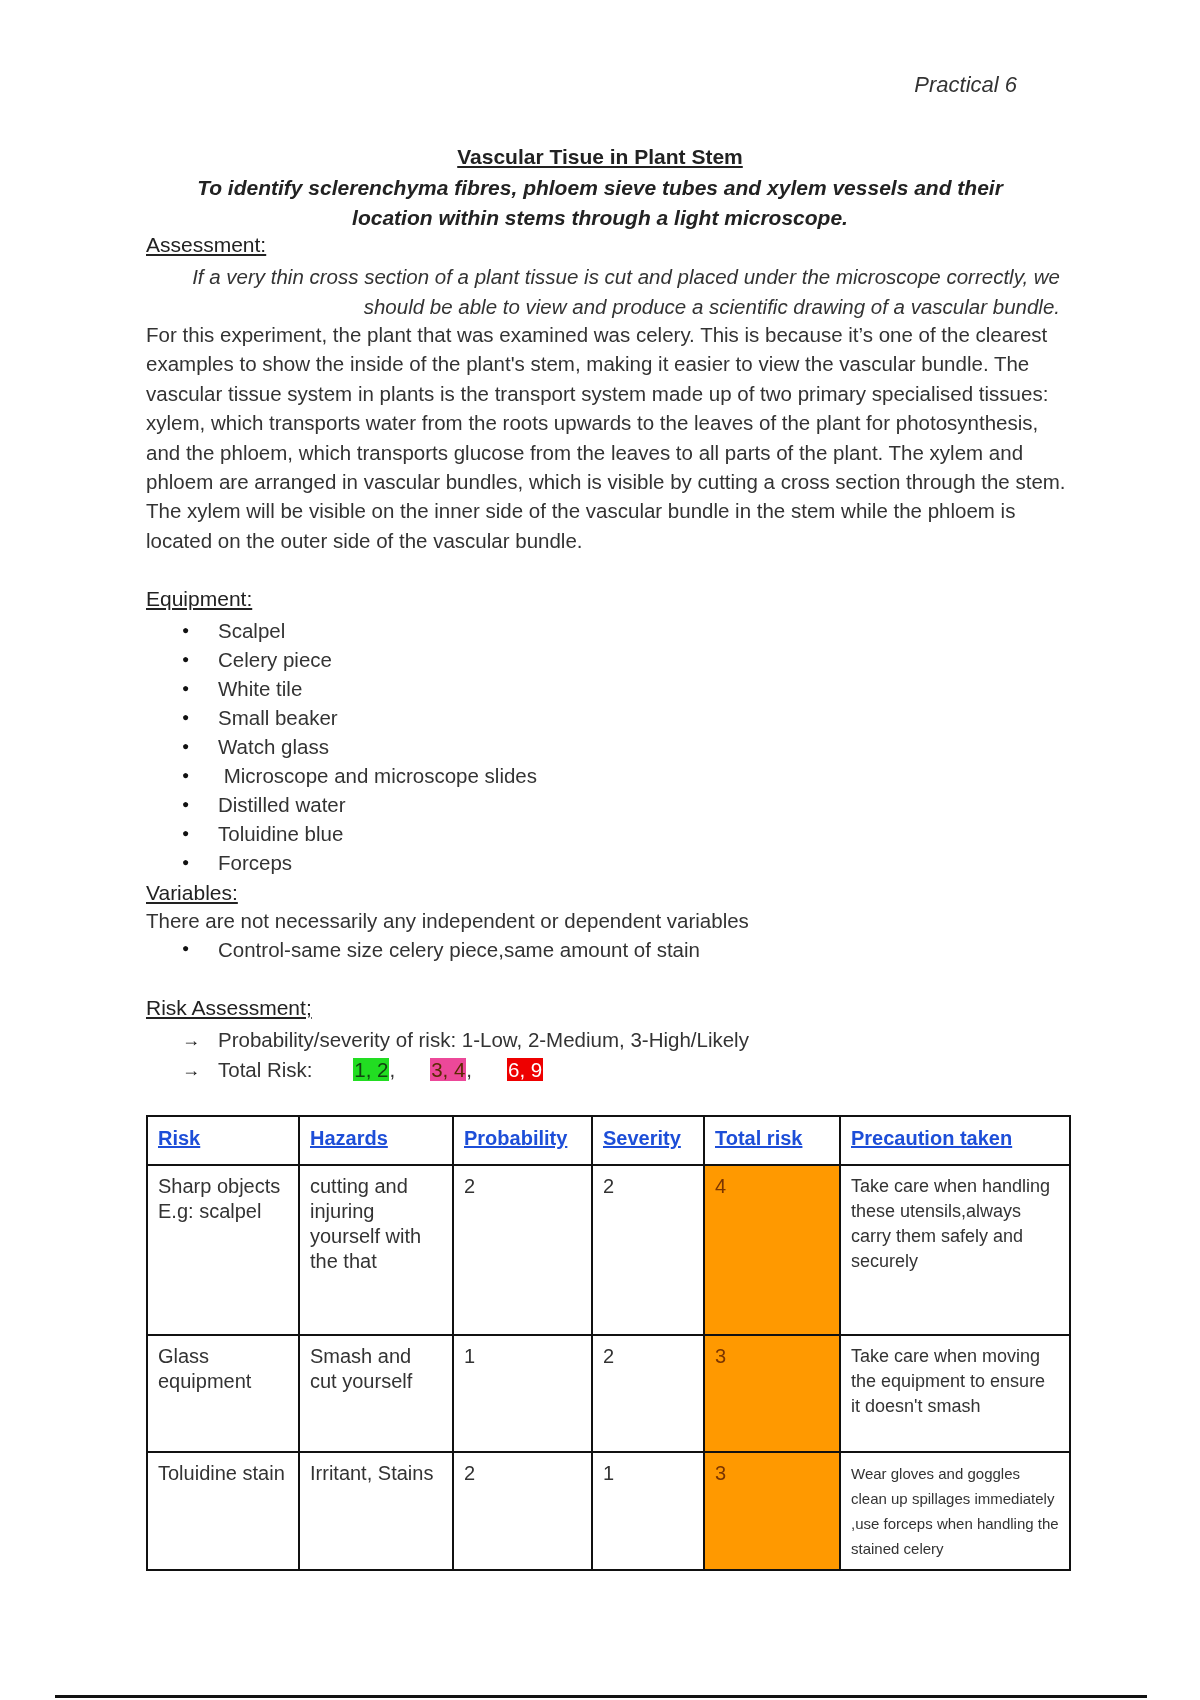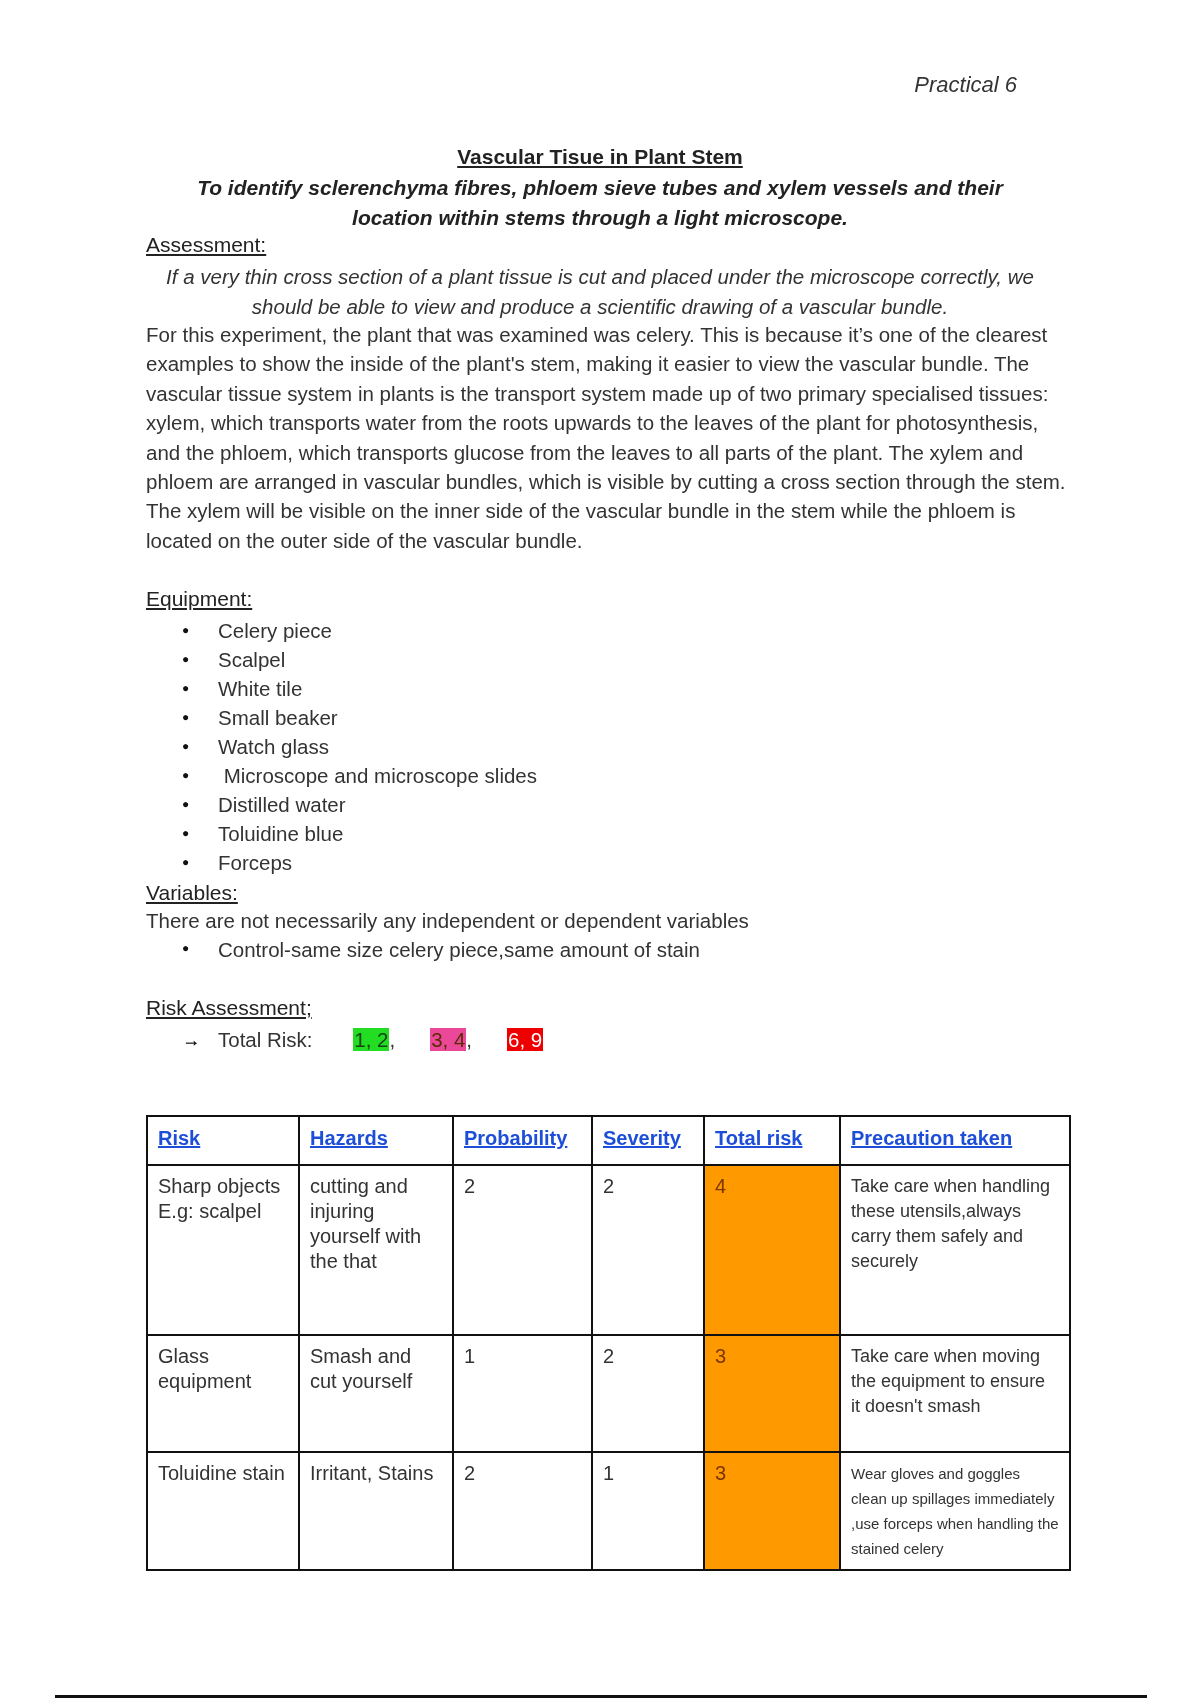--- a/index.html
+++ b/index.html
@@ -6,21 +6,21 @@
   body {
     width: 1200px; height: 1700px; position: relative; background: #ffffff;
     font-family: "Liberation Sans", sans-serif; color: #222222; overflow: hidden;
   }
   .abs { position: absolute; }
   .practical { right: 183px; top: 72px; font-size: 22px; font-style: italic; color: #333; }
   .title { left: 0; width: 1200px; text-align: center; top: 145px; font-size: 21px; font-weight: bold; }
   .title span { text-decoration: underline; }
   .aim { left: 160px; width: 880px; text-align: center; top: 173px; font-size: 21px; font-weight: bold; font-style: italic; line-height: 30px; }
   .heading { font-size: 21px; text-decoration: underline; color: #222; }
-  .hyp-text { left: 140px; width: 920px; text-align: center; top: 262px; font-size: 20.5px; font-style: italic; line-height: 30px; color: #333; }
+  .hyp-text { left: 140px; width: 920px; text-align: right; top: 262px; font-size: 20.5px; font-style: italic; line-height: 30px; color: #333; }
   .para { left: 146px; width: 920px; top: 320px; font-size: 20.5px; line-height: 29.4px; color: #333; }
   ul.eq { left: 146px; top: 616px; margin: 0; padding: 0; list-style: none; font-size: 20.5px; line-height: 29px; color: #333; }
   ul.eq li { position: relative; padding-left: 72px; }
   ul.eq li::before { content: "●"; position: absolute; left: 36px; font-size: 12px; top: 0; color: #111; }
   .var-text { left: 146px; top: 909px; font-size: 20.5px; color: #333; }
   ul.ctrl { left: 146px; top: 938px; margin: 0; padding: 0; list-style: none; font-size: 20.5px; color: #333; }
   ul.ctrl li { position: relative; padding-left: 72px; }
   ul.ctrl li::before { content: "●"; position: absolute; left: 36px; font-size: 12px; top: 3px; color: #111; }
   ul.arrows { left: 146px; top: 1025px; margin: 0; padding: 0; list-style: none; font-size: 20.5px; line-height: 30px; color: #333; }
   ul.arrows li { position: relative; padding-left: 72px; }
@@ -45,41 +45,42 @@
 </div>
 
 <div class="abs aim">To identify sclerenchyma fibres, phloem sieve tubes and xylem vessels and their location within stems through a light microscope.</div>
 
 <div class="abs heading" style="left:146px; top:233px;">Assessment:</div>
 <div class="abs hyp-text">If a very thin cross section of a plant tissue is cut and placed under the microscope correctly, we should be able to view and produce a scientific drawing of a vascular bundle.</div>
 <div class="abs para">For this experiment, the plant that was examined was celery. This is because it’s one of the clearest examples to show the inside of the plant's stem, making it easier to view the vascular bundle. The vascular tissue system in plants is the transport system made up of two primary specialised tissues: xylem, which transports water from the roots upwards to the leaves of the plant for photosynthesis, and the phloem, which transports glucose from the leaves to all parts of the plant. The xylem and phloem are arranged in vascular bundles, which is visible by cutting a cross section through the stem. The xylem will be visible on the inner side of the vascular bundle in the stem while the phloem is located on the outer side of the vascular bundle.</div>
 
 <div class="abs heading" style="left:146px; top:587px;">Equipment:</div>
 <ul class="abs eq">
+  <li>Scalpel</li>
   <li>Celery piece</li>
-  <li>Scalpel</li>
   <li>White tile</li>
   <li>Small beaker</li>
   <li>Watch glass</li>
   <li style="white-space:pre;"> Microscope and microscope slides</li>
   <li>Distilled water</li>
   <li>Toluidine blue</li>
   <li>Forceps</li>
 </ul>
 
 <div class="abs heading" style="left:146px; top:881px;">Variables:</div>
 <div class="abs var-text">There are not necessarily any independent or dependent variables</div>
 <ul class="abs ctrl">
   <li>Control-same size celery piece,same amount of stain</li>
 </ul>
 
 <div class="abs heading" style="left:146px; top:996px;">Risk Assessment;</div>
 <ul class="abs arrows">
   <li>
     <span class="arrow">→</span>
+    <span>Probability/severity of risk: 1-Low, 2-Medium, 3-High/Likely</span>
   </li>
   <li>
     <span class="arrow">→</span>
     <span style="white-space:pre;">Total Risk: </span><span class="hl" style="background: rgb(34, 221, 34); color: rgb(17, 68, 17);">1, 2</span><span>,</span><span class="hl" style="background: #ec4899; color: rgb(90, 42, 0);">3, 4</span><span>,</span><span class="hl" style="background: rgb(238, 0, 0); color: #ffffff;">6, 9</span>
   </li>
 </ul>
 
 <table class="risk">
   <thead>
     <tr>

